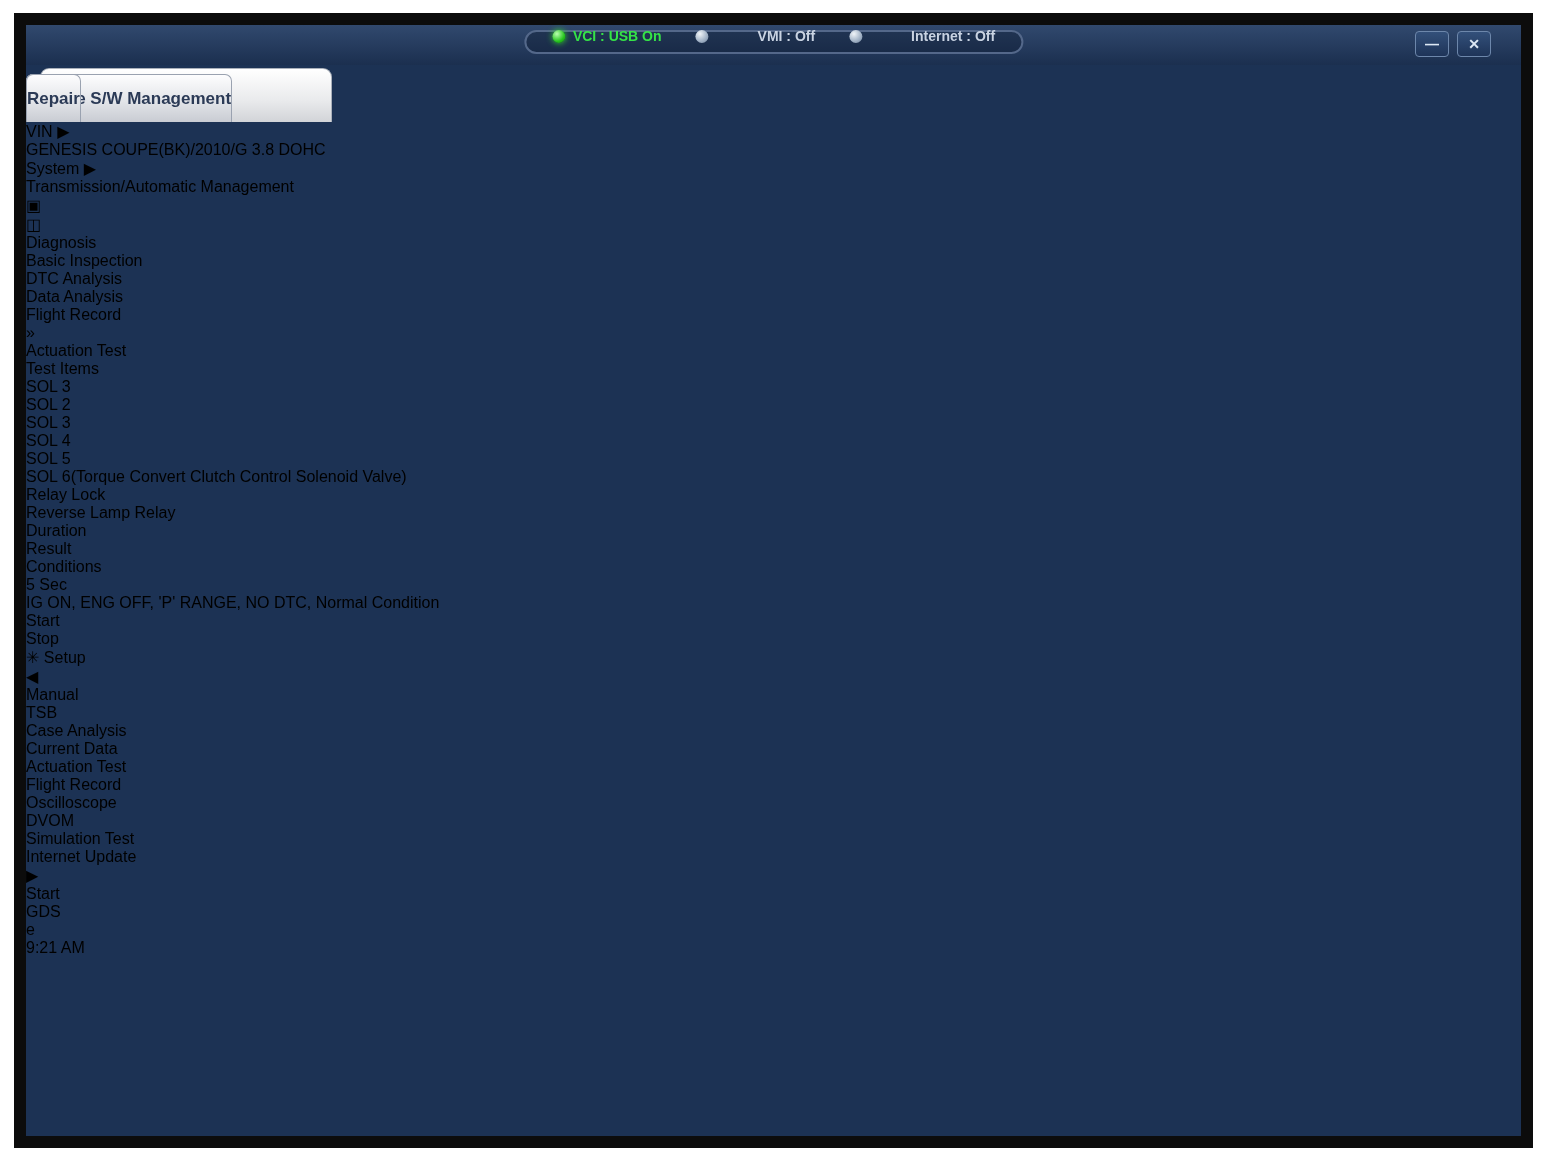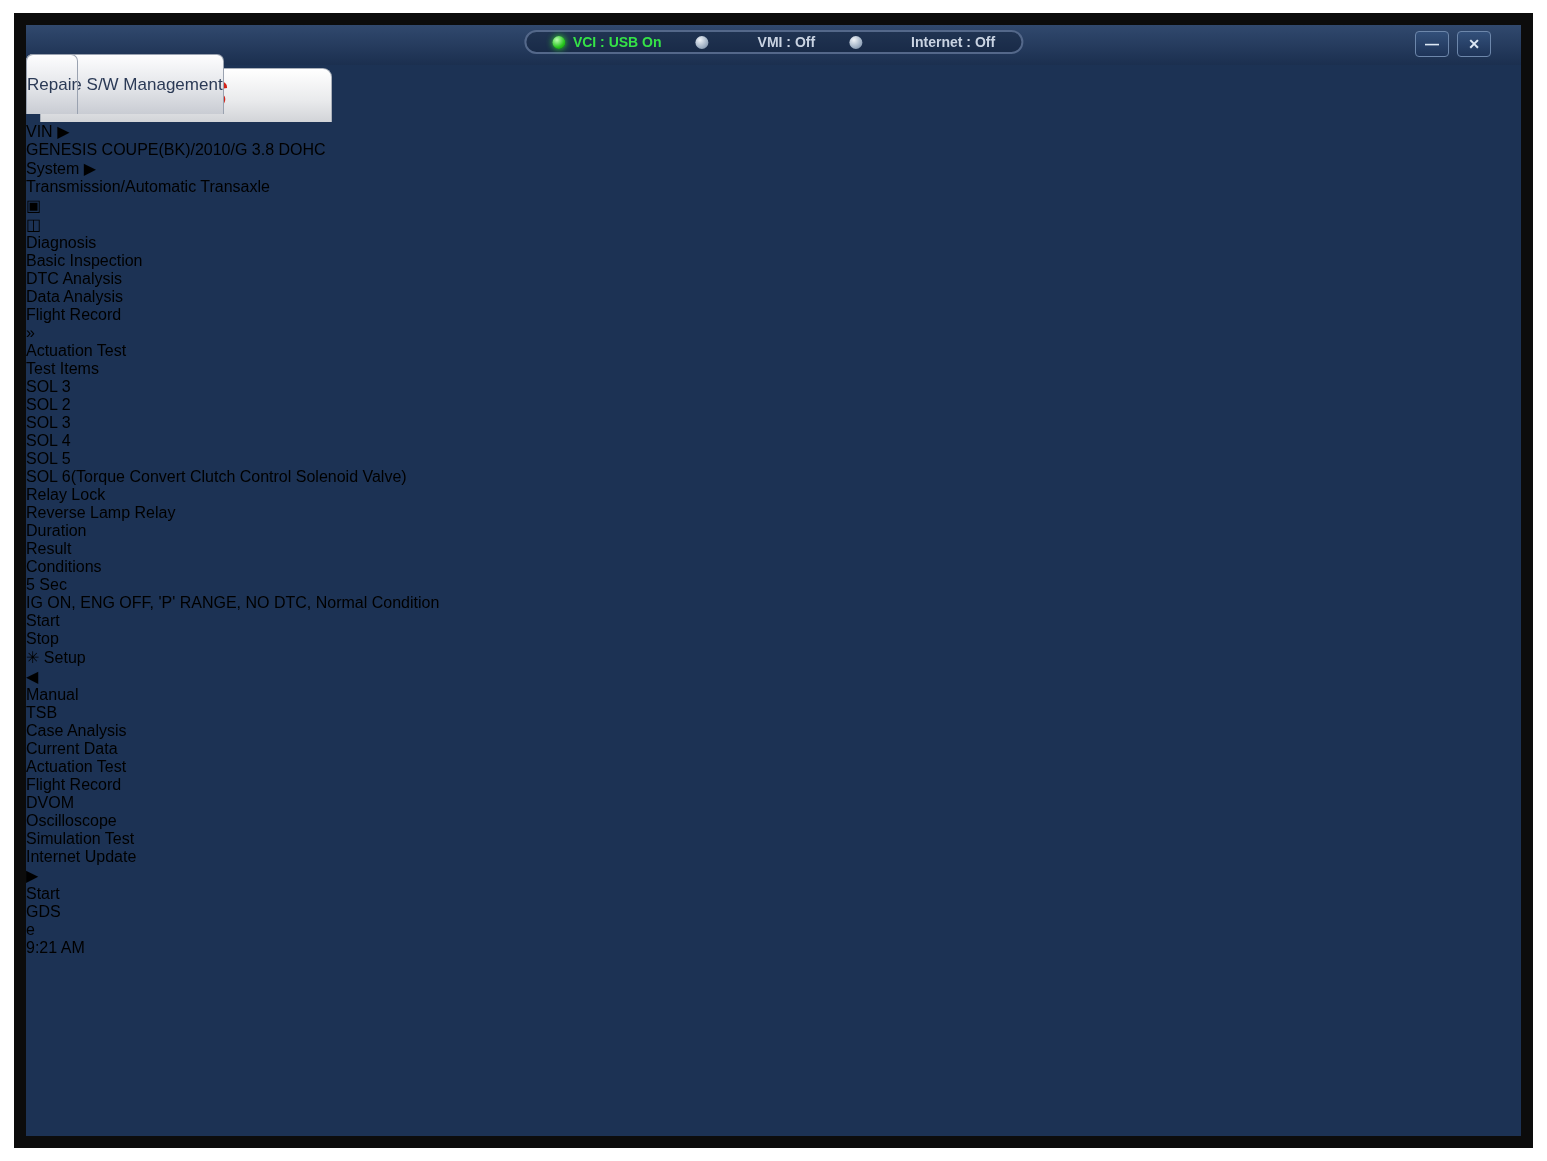--- a/index.html
+++ b/index.html
@@ -8,21 +8,21 @@
   #screen { position:relative; width:1547px; height:1161px; background:#fff; overflow:hidden; }
 
   .frame { position:absolute; left:14px; top:13px; width:1519px; height:1135px;
            border:12px solid #0c0c0c; background:#1c3254; }
   .frame-inner { position:relative; width:1495px; height:1111px; }
 
   
   .titlebar { position:relative; height:40px;
     background:linear-gradient(#31496e,#1b2f4f); }
   .status-pill { position:absolute; left:50%; top:5px; transform:translateX(-50%);
-    height:24px; display:flex; align-items:center; gap:34px; padding:8px 26px;
+    height:24px; display:flex; align-items:flex-end; gap:34px; padding:8px 26px;
     border:2px solid #54688a; border-radius:16px; background:rgba(8,20,40,.35); }
   .status-item { display:flex; align-items:center; gap:8px; font-size:14px; font-weight:bold; }
   .led { width:13px; height:13px; border-radius:50%; }
   .led.on  { background:radial-gradient(circle at 35% 30%, #baffb0, #26c51e 60%, #0e7a0a);
              box-shadow:0 0 6px #35e02c; }
   .led.off { background:radial-gradient(circle at 35% 30%, #f0f4f8, #9fb0c4 60%, #6e8098); }
   .status-item.on  .status-label { color:#35e347; }
   .status-item.off .status-label { color:#c9d3e2;margin-left:41px; }
   .win-btn { position:absolute; top:6px; width:34px; height:26px; border:1px solid #6d87ab;
     border-radius:4px; background:linear-gradient(#33507a,#1e3least458); background:linear-gradient(#33507a,#1e3458);
@@ -30,23 +30,23 @@
   .win-min { right:72px; }
   .win-close { right:30px; }
 
   
   .tabrow { position:relative; height:57px; background:#1c3254; }
   .tab-logo { position:absolute; left:14px; bottom:0; width:292px; height:54px;
     background:linear-gradient(#ffffff,#e9eaec 60%,#d2d4d8); border-radius:9px 9px 0 0;
     border:1px solid #aab0ba; border-bottom:none; display:flex; align-items:center; justify-content:center; }
   .logo-gd { font-size:40px; font-weight:bold; color:#16161a; letter-spacing:-3px; }
   .logo-s  { font-size:40px; font-weight:bold; color:#d42318; transform:skewX(-12deg); margin-left:2px; }
-  .tab { position:absolute; bottom:8px; height:60px; border-radius:7px 7px 0 0;
+  .tab { position:absolute; bottom:0; height:48px; border-radius:7px 7px 0 0;
     border:1px solid #9aa2b0; border-bottom:none; display:flex; align-items:center; justify-content:center;
-    font-size:17px; font-weight:normal; color:#2b3a56;
+    font-size:17px; font-weight:bold; color:#2b3a56;
     background:linear-gradient(#fdfdfe,#e3e5e9 55%,#c9ccd3); }
   .tab.active { background:linear-gradient(#56688c,#43547" ; }
   .tab.active { background:linear-gradient(#56688c,#435474); color:#f2f6fc; border-color:#31405c; height:50px; }
   .tab1 { left:334px; width:230px; }
   .tab2 { left:568px; width:248px; }
   .tab3 { left:820px; width:264px; }
   .tab4 { left:1088px; width:272px; }
   .search-btn { position:absolute; right:56px; top:14px; width:30px; height:30px; border-radius:50%;
     background:radial-gradient(circle at 35% 30%, #5a7298, #1e3250 70%); border:2px solid #8ea2bd; }
   .search-btn .lens { position:absolute; left:8px; top:7px; width:9px; height:9px; border:2.5px solid #d8e2ee; border-radius:50%; }
@@ -236,21 +236,21 @@
       <div class="vinrow">
         <div class="pill vin-btn">
           <span>VIN</span>
           <span class="arr">▶</span>
         </div>
         <div class="vin-input vin-input1">GENESIS COUPE(BK)/2010/G 3.8 DOHC</div>
         <div class="pill sys-btn">
           <span>System</span>
           <span class="arr">▶</span>
         </div>
-        <div class="vin-input vin-input2">Transmission/Automatic Transaxle</div>
+        <div class="vin-input vin-input2">Transmission/Automatic Management</div>
         <div class="mini-btn mini-btn1">▣</div>
         <div class="mini-btn mini-btn2">◫</div>
       </div>
 
       <div class="main">
         <div class="sidebar">
           <div class="side-menu">
             <div class="side-title">Diagnosis</div>
             <div class="side-item">Basic Inspection</div>
             <div class="side-item">DTC Analysis</div>
@@ -344,25 +344,25 @@
         <div class="tbtn active">
           <span class="tled green"></span>
           <span class="tlbl">Actuation Test</span>
         </div>
         <div class="tbtn">
           <span class="tled yellow"></span>
           <span class="tlbl">Flight Record</span>
         </div>
         <div class="tbtn disabled">
           <span class="tled gray"></span>
-          <span class="tlbl">DVOM</span>
+          <span class="tlbl">Oscilloscope</span>
         </div>
         <div class="tbtn disabled">
           <span class="tled gray"></span>
-          <span class="tlbl">Oscilloscope</span>
+          <span class="tlbl">DVOM</span>
         </div>
         <div class="tbtn disabled">
           <span class="tled gray"></span>
           <span class="tlbl">Simulation Test</span>
         </div>
         <div class="tbtn">
           <span class="tbadge"></span>
           <span class="tled yellow"></span>
           <span class="tlbl">Internet Update</span>
         </div>

